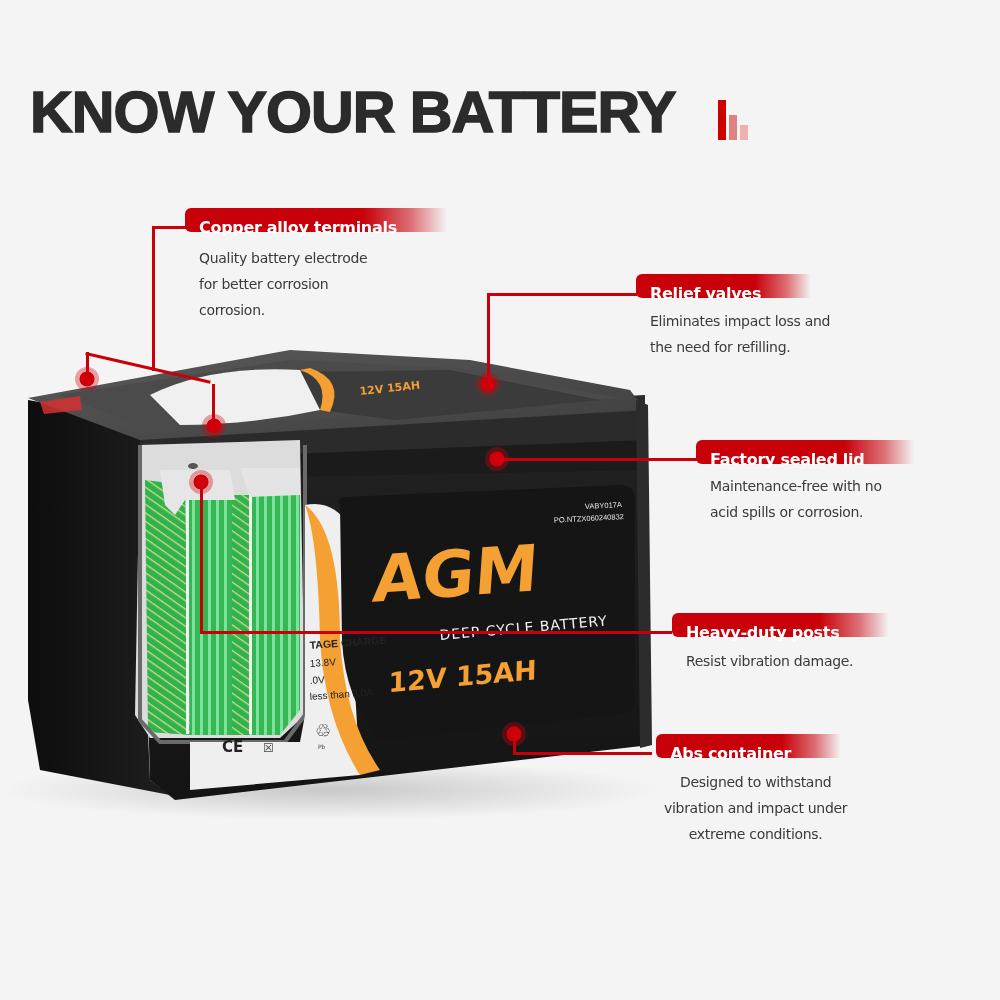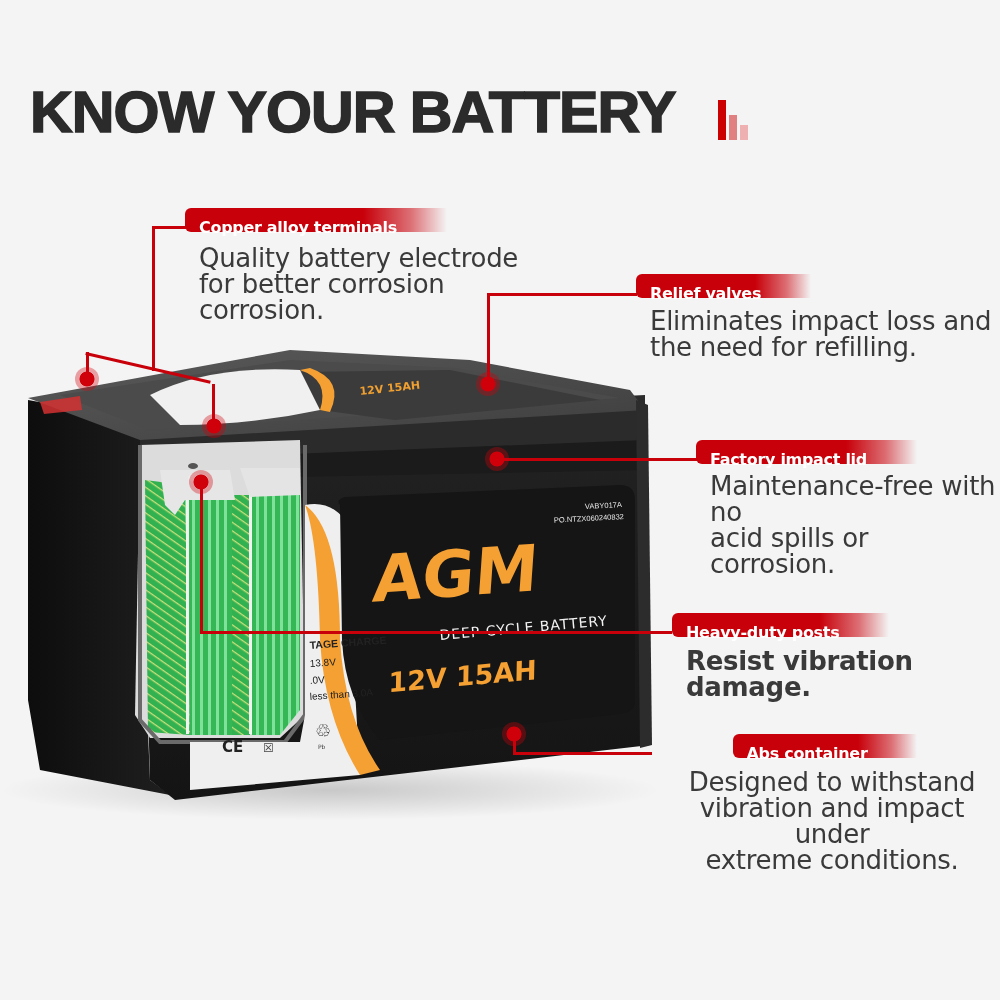--- a/index.html
+++ b/index.html
@@ -27,21 +27,21 @@
     .callout { position: absolute; }
     .callout .tag {
       display: inline-block; height: 24px; line-height: 40px;
       padding: 0 50px 17px 14px; border-radius: 6px 0 0 6px;
       color: #fff; font-family: "DejaVu Sans", sans-serif; font-weight: bold; font-size: 16px;
       background: linear-gradient(90deg, #c8000a 0%, #c8000a 68%, rgba(200,0,10,0.55) 86%, rgba(200,0,10,0) 100%);
       letter-spacing: -0.3px;
     }
     .callout .desc {
       margin-top: 8px; margin-left: 14px;
-      font-family: "DejaVu Sans", sans-serif; font-size: 26px; line-height: 26px;
+      font-family: "DejaVu Sans", sans-serif; font-size: 14px; line-height: 26px;
       color: #3a3a3a; letter-spacing: -0.3px;
     }
 
     
     .ln { position: absolute; background: #c8000a; }
     .dot {
       position: absolute; width: 24px; height: 24px; margin: -12px 0 0 -12px; border-radius: 50%;
       background: radial-gradient(circle, #d0000a 0 42%, rgba(208,0,10,0.35) 46% 100%);
     }
 
@@ -182,30 +182,30 @@
 
 <div class="callout" style="left:636px;top:274px;">
   <div class="tag">Relief valves</div>
   <div class="desc" style="margin-top:5px;">
     <div>Eliminates impact loss and</div>
     <div>the need for refilling.</div>
   </div>
 </div>
 
 <div class="callout" style="left:696px;top:440px;">
-  <div class="tag">Factory impact lid</div>
+  <div class="tag">Factory sealed lid</div>
   <div class="desc" style="margin-top:4px;">
     <div>Maintenance-free with no</div>
     <div>acid spills or corrosion.</div>
   </div>
 </div>
 
 <div class="callout" style="left:672px;top:613px;">
   <div class="tag">Heavy-duty posts</div>
-  <div class="desc" style="margin-top:6px;font-weight:bold;">
+  <div class="desc" style="margin-top:6px;">
     <div>Resist vibration damage.</div>
   </div>
 </div>
 
 <div class="callout" style="left:650px;top:734px;text-align:center;">
   <div class="tag">Abs container</div>
   <div class="desc" style="margin-top:6px;">
     <div>Designed to withstand</div>
     <div>vibration and impact under</div>
     <div>extreme conditions.</div>

